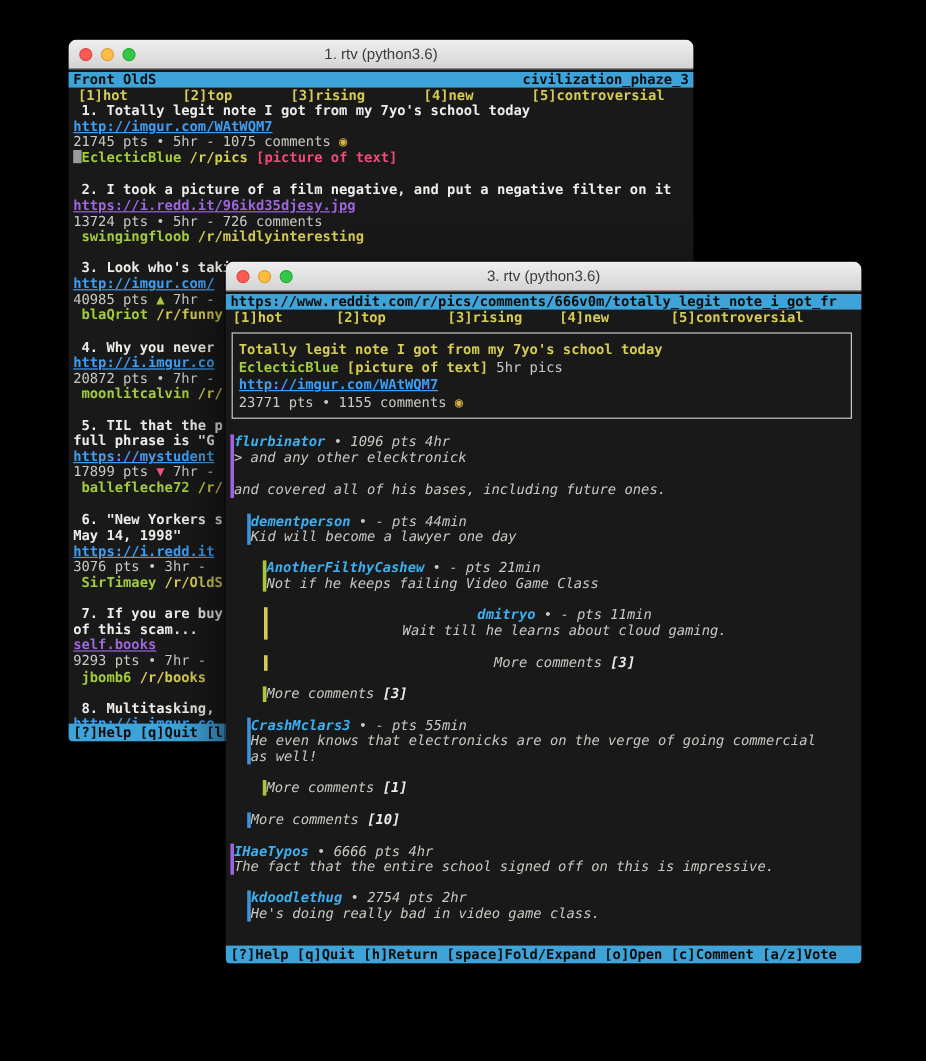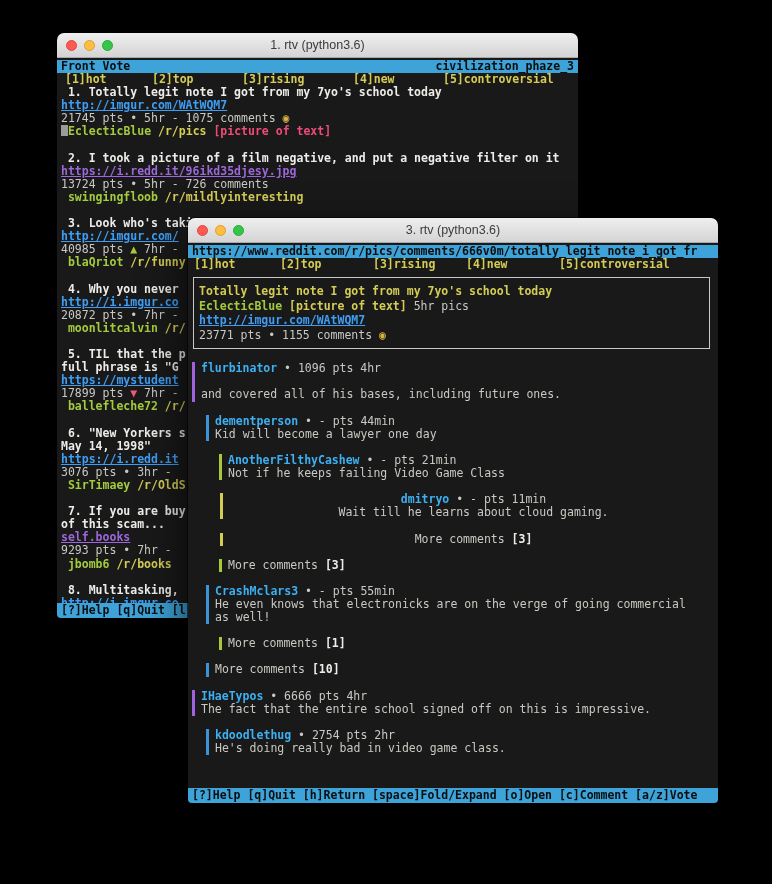--- a/index.html
+++ b/index.html
@@ -70,21 +70,21 @@
   }
 
   .postbox {
     border:1px solid #c8c8c6;
     margin:6px 8px 0 5px;
     padding:6px 5px;
   }
   .postbox .line { height:14.5px; line-height:14.5px; padding:0; }
 
   .comments { margin-top:13.1px; }
-  .comment { border-left:3px solid; padding-left:6px; margin-bottom:13.1px; }
+  .comment { border-left:3px solid; margin-bottom:13.1px;font-style:italic; }
   .comment .line { padding:0; }
   .d0 { margin-left:4px;  border-color:#9e63dd; }
   .d1 { margin-left:18px; border-color:#3c93d8; }
   .d2 { margin-left:31px; border-color:#a8c838; }
   .d3 { margin-left:32px; border-color:#d4cc55;text-align:center; }
 </style>
 </head>
 <body>
 
 <div class="window" id="win-back">
@@ -92,21 +92,21 @@
     <div class="lights">
       <span class="light red"></span>
       <span class="light yel"></span>
       <span class="light grn"></span>
     </div>
     <span class="title-text">1. rtv (python3.6)</span>
   </div>
   <div class="term">
 
     <div class="line cbar">
-      <span>Front Vote</span>
+      <span>Front OldS</span>
       <span>civilization_phaze_3</span>
     </div>
 
     <div class="line tabs">
       <span class="tab t-yellow" style="left:8px">[1]hot</span>
       <span class="tab t-yellow" style="left:95px">[2]top</span>
       <span class="tab t-yellow" style="left:185px">[3]rising</span>
       <span class="tab t-yellow" style="left:296px">[4]new</span>
       <span class="tab t-yellow" style="left:386px">[5]controversial</span>
     </div>
@@ -190,20 +190,21 @@
       <div class="line t-yellow">Totally legit note I got from my 7yo's school today</div>
       <div class="line"><span class="t-green">EclecticBlue</span><span class="t-yellow"> [picture of text]</span><span class="t-dim"> 5hr pics</span></div>
       <div class="line"><span class="t-blue">http://imgur.com/WAtWQM7</span></div>
       <div class="line"><span class="t-dim">23771 pts • 1155 comments </span><span class="t-gold">◉</span></div>
     </div>
 
     <div class="comments">
 
       <div class="comment d0">
         <div class="line"><span class="t-cyan">flurbinator</span><span class="t-dim"> • 1096 pts 4hr</span></div>
+        <div class="line t-dim">&gt; and any other elecktronick</div>
         <div class="line t-dim"></div>
         <div class="line t-dim">and covered all of his bases, including future ones.</div>
       </div>
 
       <div class="comment d1">
         <div class="line"><span class="t-cyan">dementperson</span><span class="t-dim"> • - pts 44min</span></div>
         <div class="line t-dim">Kid will become a lawyer one day</div>
       </div>
 
       <div class="comment d2">

